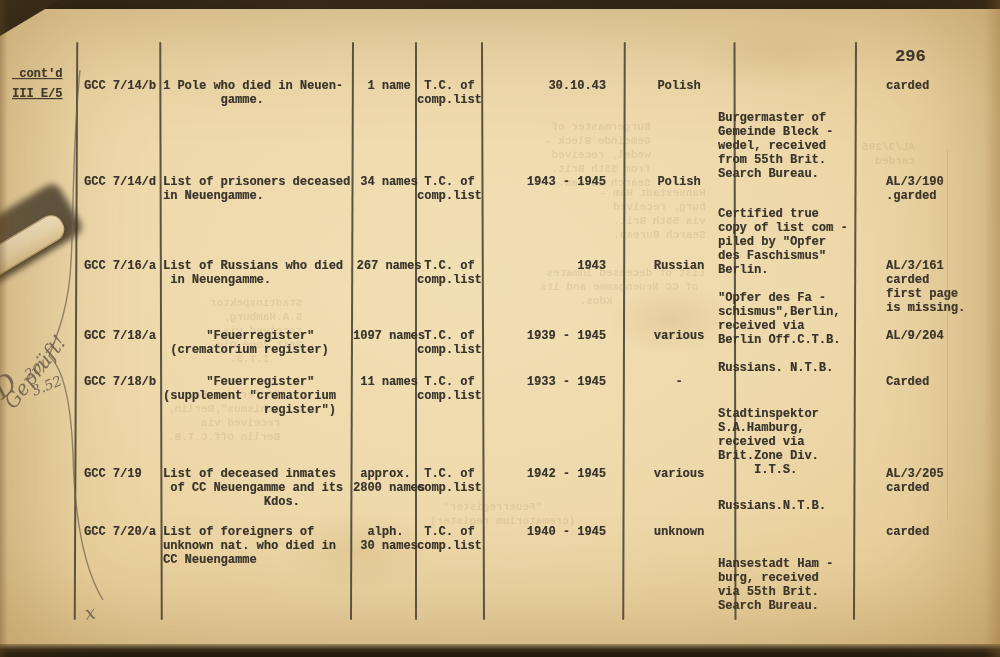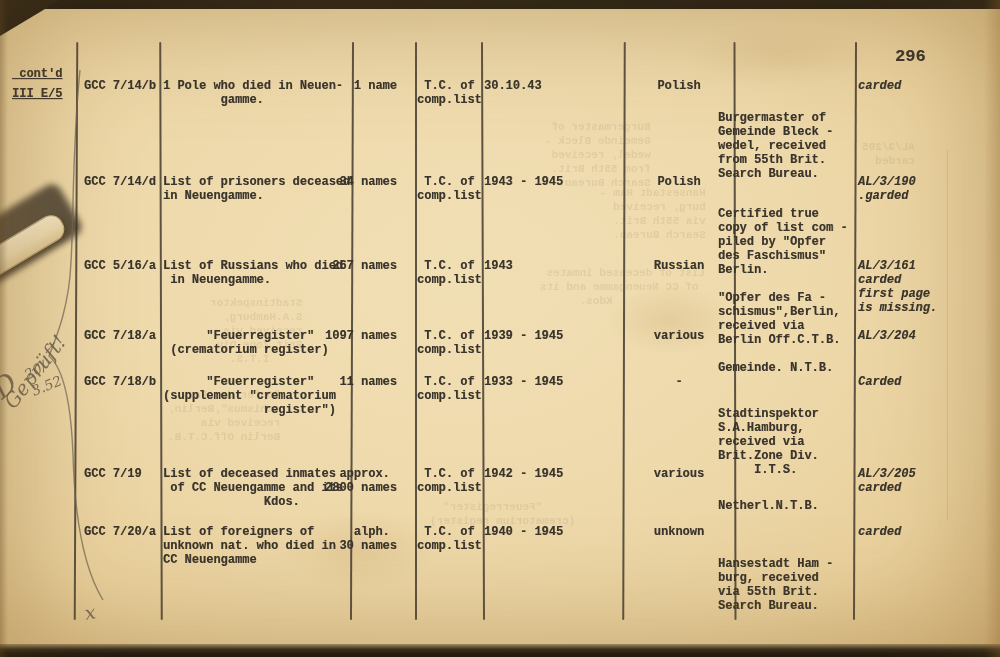--- a/index.html
+++ b/index.html
@@ -11,26 +11,26 @@
   
   .cell, .margin-note, .page-num{
     position:absolute;white-space:pre;
     font:700 12px/14px "Liberation Mono", monospace;
     color:#39342c;letter-spacing:0;
     text-shadow:0.4px 0.4px 0.3px rgba(58,52,44,.45);
   }
   .row{position:absolute;left:0;top:0;width:100%;height:0;}
   .c-ref {left:84px;}
   .c-desc{left:163px;}
-  .c-names{left:325px;width:72px;text-align:right;}
+  .c-names{left:353px;width:72px;text-align:center;}
   .c-type{left:417px;}
-  .c-date{left:484px;width:122px;text-align:left;}
+  .c-date{left:484px;width:122px;text-align:right;}
   .c-nat {left:625px;width:108px;text-align:center;}
   .c-src {left:718px;margin-top:32px;}
-  .c-rem {left:858px;font-style:italic;}
+  .c-rem {left:886px;}
   
   .rule{position:absolute;top:42px;height:578px;width:1.6px;background:#3a342b;opacity:.82;border-radius:1px;}
   
   .bleed{position:absolute;white-space:pre;transform:scaleX(-1);
     font:700 11px/14px "Liberation Mono",monospace;color:#7d6c48;opacity:.13;filter:blur(.5px);}
   
   .stain{position:absolute;border-radius:50%;pointer-events:none;}
   
   .pointer-shadow{position:absolute;left:-58px;top:212px;width:138px;height:58px;background:#3a3226;
     opacity:.8;transform:rotate(-31deg);filter:blur(3px);border-radius:10px;}
@@ -132,21 +132,21 @@
     <div class="cell c-src">Certified true
 copy of list com -
 piled by "Opfer
 des Faschismus"
 Berlin.</div>
     <div class="cell c-rem">AL/3/190
 .garded</div>
   </div>
 
   <div class="row" style="top:259px;">
-    <div class="cell c-ref">GCC 5/16/a</div>
+    <div class="cell c-ref">GCC 7/16/a</div>
     <div class="cell c-desc">List of Russians who died
  in Neuengamme.</div>
     <div class="cell c-names">267 names</div>
     <div class="cell c-type"> T.C. of
 comp.list</div>
     <div class="cell c-date">1943</div>
     <div class="cell c-nat">Russian</div>
     <div class="cell c-src">"Opfer des Fa -
 schismus",Berlin,
 received via
@@ -159,22 +159,22 @@
 
   <div class="row" style="top:329px;">
     <div class="cell c-ref">GCC 7/18/a</div>
     <div class="cell c-desc">      "Feuerregister"
  (crematorium register)</div>
     <div class="cell c-names">1097 names</div>
     <div class="cell c-type"> T.C. of
 comp.list</div>
     <div class="cell c-date">1939 - 1945</div>
     <div class="cell c-nat">various</div>
-    <div class="cell c-src">Gemeinde. N.T.B.</div>
-    <div class="cell c-rem">AL/3/204</div>
+    <div class="cell c-src">Russians. N.T.B.</div>
+    <div class="cell c-rem">AL/9/204</div>
   </div>
 
   <div class="row" style="top:375px;">
     <div class="cell c-ref">GCC 7/18/b</div>
     <div class="cell c-desc">      "Feuerregister"
 (supplement "crematorium
               register")</div>
     <div class="cell c-names">11 names</div>
     <div class="cell c-type"> T.C. of
 comp.list</div>
@@ -192,21 +192,21 @@
     <div class="cell c-ref">GCC 7/19</div>
     <div class="cell c-desc">List of deceased inmates
  of CC Neuengamme and its
               Kdos.</div>
     <div class="cell c-names">approx. 
 2800 names</div>
     <div class="cell c-type"> T.C. of
 comp.list</div>
     <div class="cell c-date">1942 - 1945</div>
     <div class="cell c-nat">various</div>
-    <div class="cell c-src">Netherl.N.T.B.</div>
+    <div class="cell c-src">Russians.N.T.B.</div>
     <div class="cell c-rem">AL/3/205
 carded</div>
   </div>
 
   <div class="row" style="top:525px;">
     <div class="cell c-ref">GCC 7/20/a</div>
     <div class="cell c-desc">List of foreigners of
 unknown nat. who died in
 CC Neuengamme</div>
     <div class="cell c-names">alph. 

